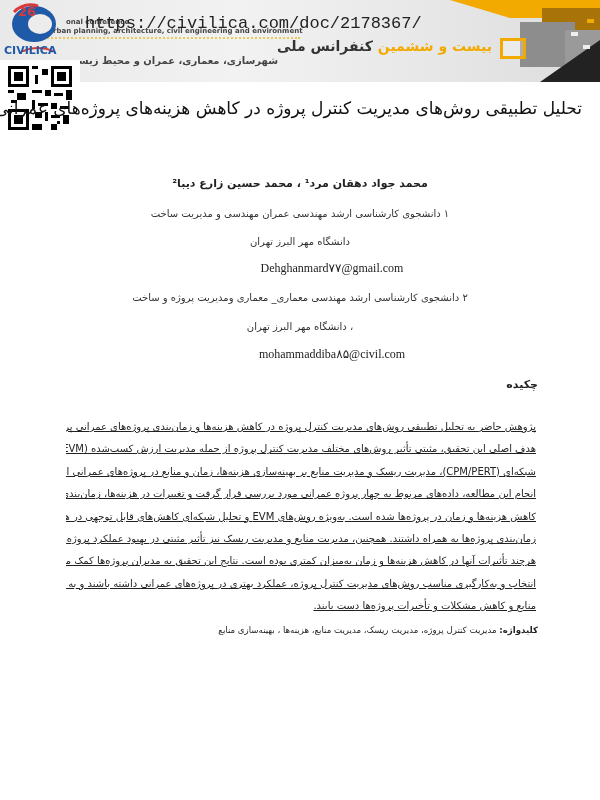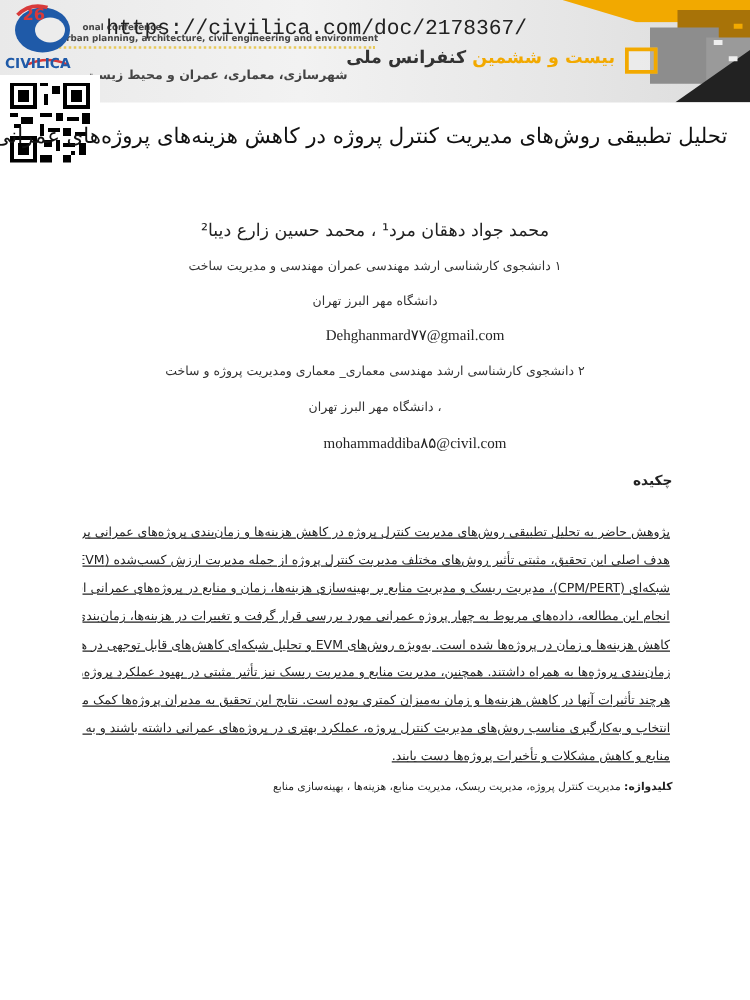--- a/index.html
+++ b/index.html
@@ -20,21 +20,21 @@
   .conf-sub { position:absolute; right:322px; top:55px; direction:rtl; font-size:10px; font-weight:bold; color:#444; white-space:nowrap; }
   .conf-en { position:absolute; left:48px; top:18px; font-size:7px; font-weight:bold; color:#444; white-space:nowrap; line-height:9px; }
   .url { position:absolute; left:85px; top:14px; font-family:Liberation Mono, monospace; font-size:17px; color:#222; white-space:nowrap; }
   .dotline { position:absolute; left:40px; top:37px; width:260px; border-top:2px dotted #e8c95a; }
   .civ-logo { position:absolute; left:4px; top:2px; width:64px; height:64px; }
   .civ-text { position:absolute; left:4px; top:44px; font-size:11px; font-weight:bold; color:#1f5aa8; letter-spacing:0px; }
   .qr { position:absolute; left:0; top:60px; width:80px; height:80px; background:#fff; }
   .qr svg { position:absolute; left:8px; top:6px; }
   .title { position:absolute; right:18px; top:98px; direction:rtl; font-family:"DejaVu Serif", serif; font-size:17px; color:#111; white-space:nowrap; }
   .center-line { position:absolute; left:0; width:600px; text-align:center; direction:rtl; white-space:nowrap; }
-  .authors { top:177px; font-size:14px; font-weight:normal; }
+  .authors { top:177px; font-size:11px; font-weight:bold; }
   .aff { font-size:10px; color:#333; }
   .email { font-family:"Liberation Serif", serif; font-size:12px; color:#222; direction:ltr;padding-left:32px; }
   .abs-head { position:absolute; right:62px; top:378px; direction:rtl; font-size:11px; font-weight:bold; }
   .abstract { position:absolute; left:66px; width:470px; top:416px; direction:rtl; text-align:justify; font-size:10px; line-height:22.4px; color:#222;text-decoration:underline; }
   .abstract .line { display:block; white-space:nowrap; overflow:hidden; text-align-last:justify; }
   .abstract .line.last { text-align-last:right; }
   .keywords { position:absolute; right:62px; top:625px; direction:rtl; font-size:8.6px; color:#222; white-space:nowrap; }
   .keywords b { font-weight:bold; }
 </style>
 </head>

